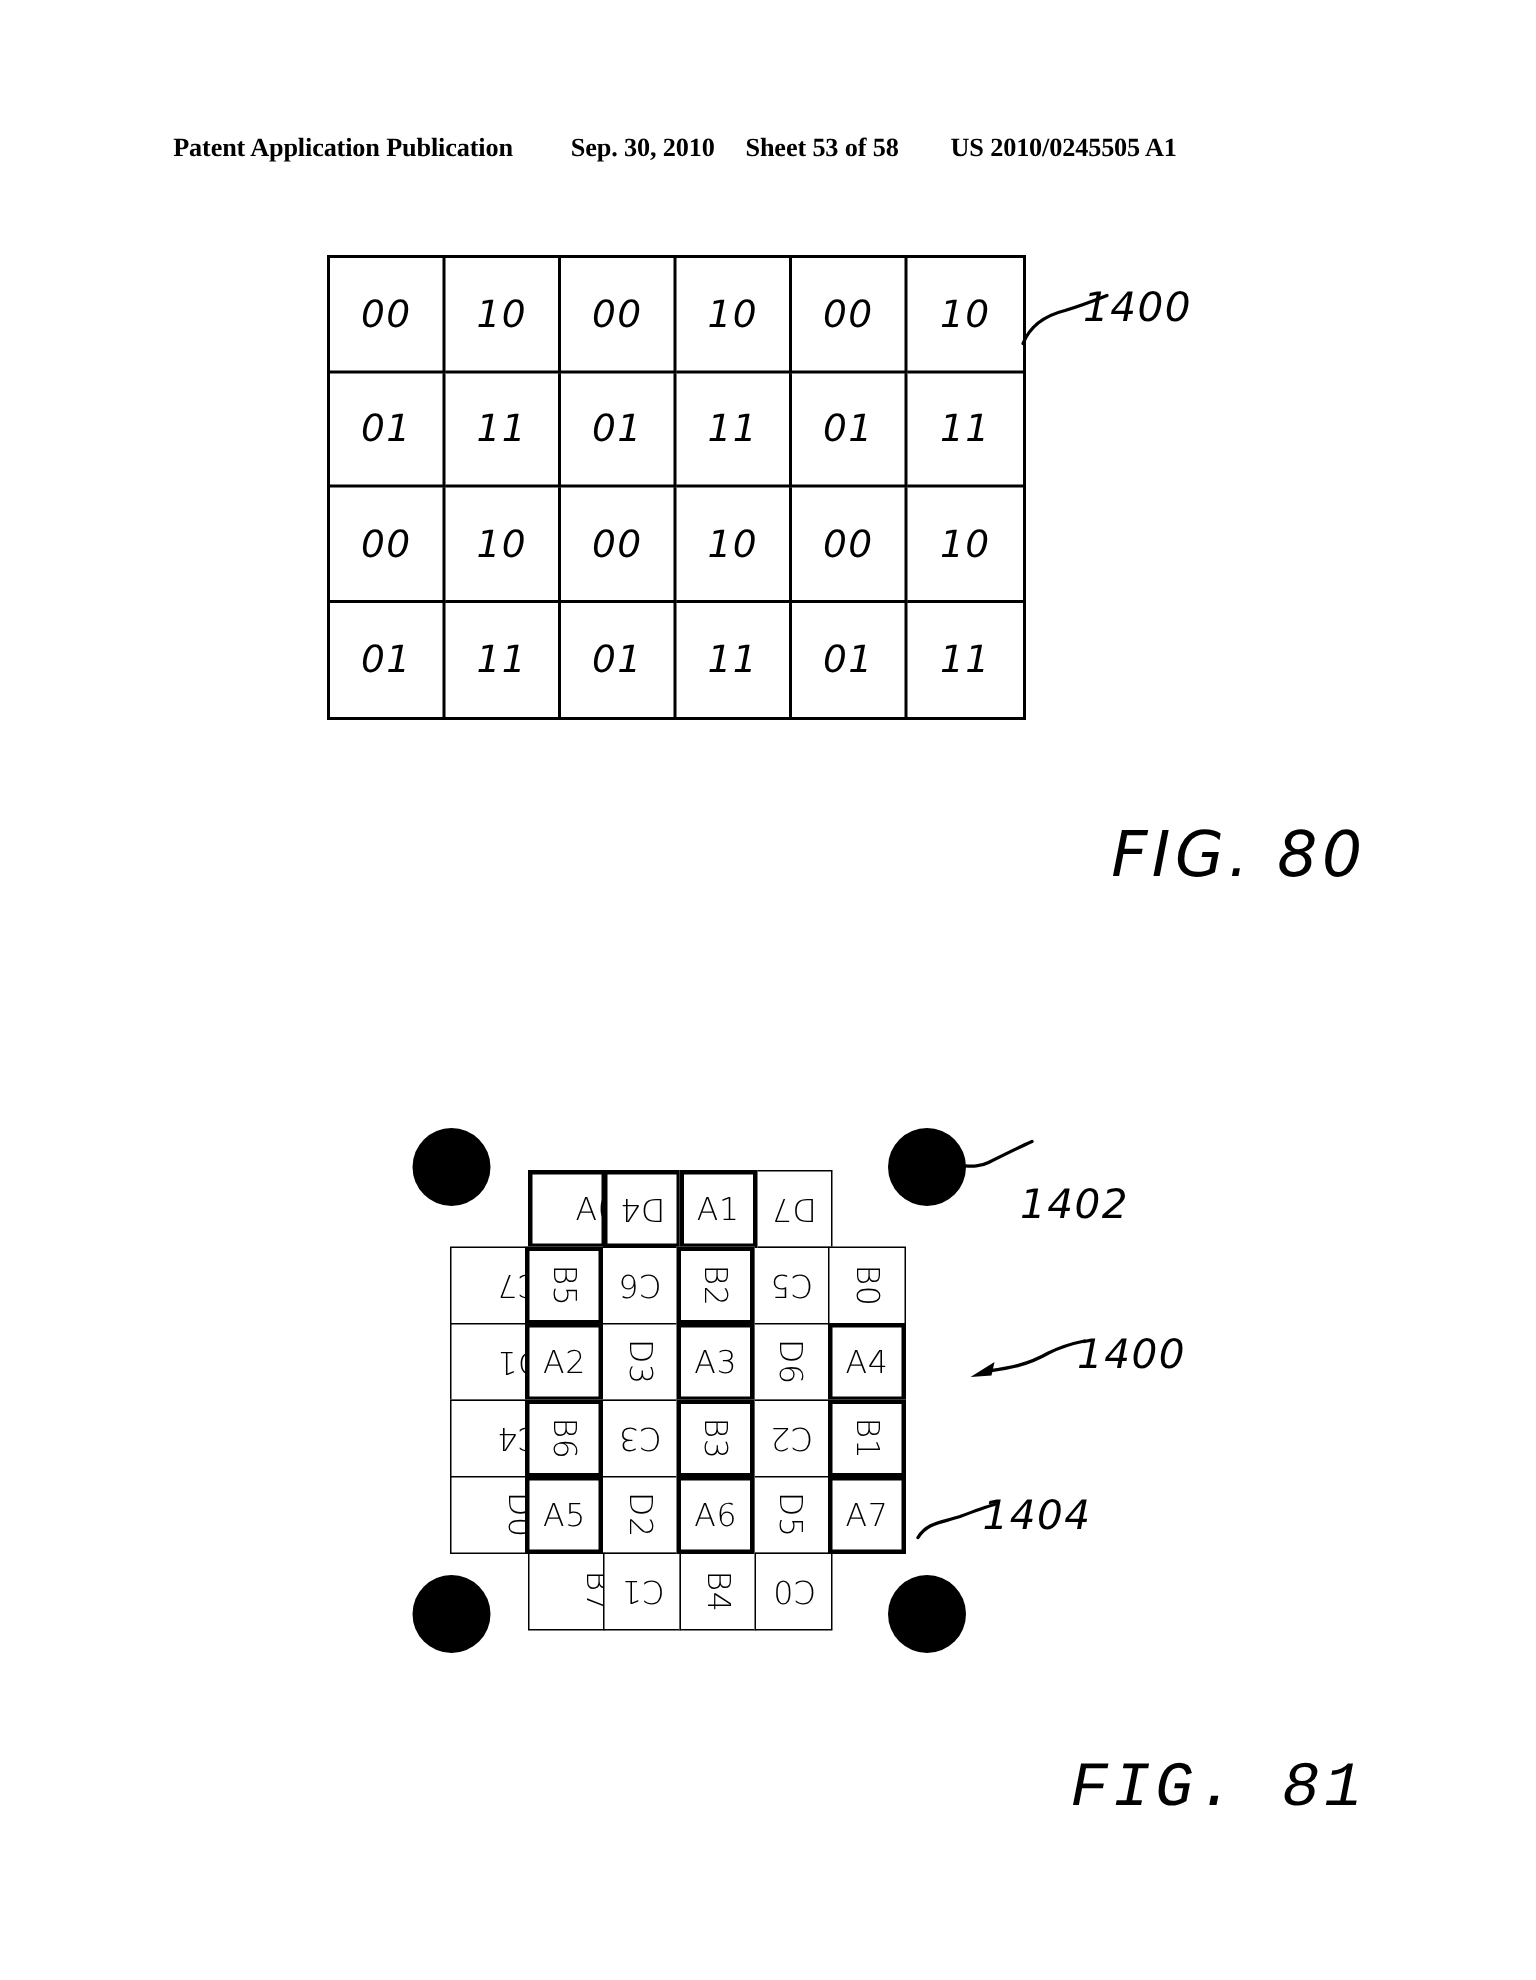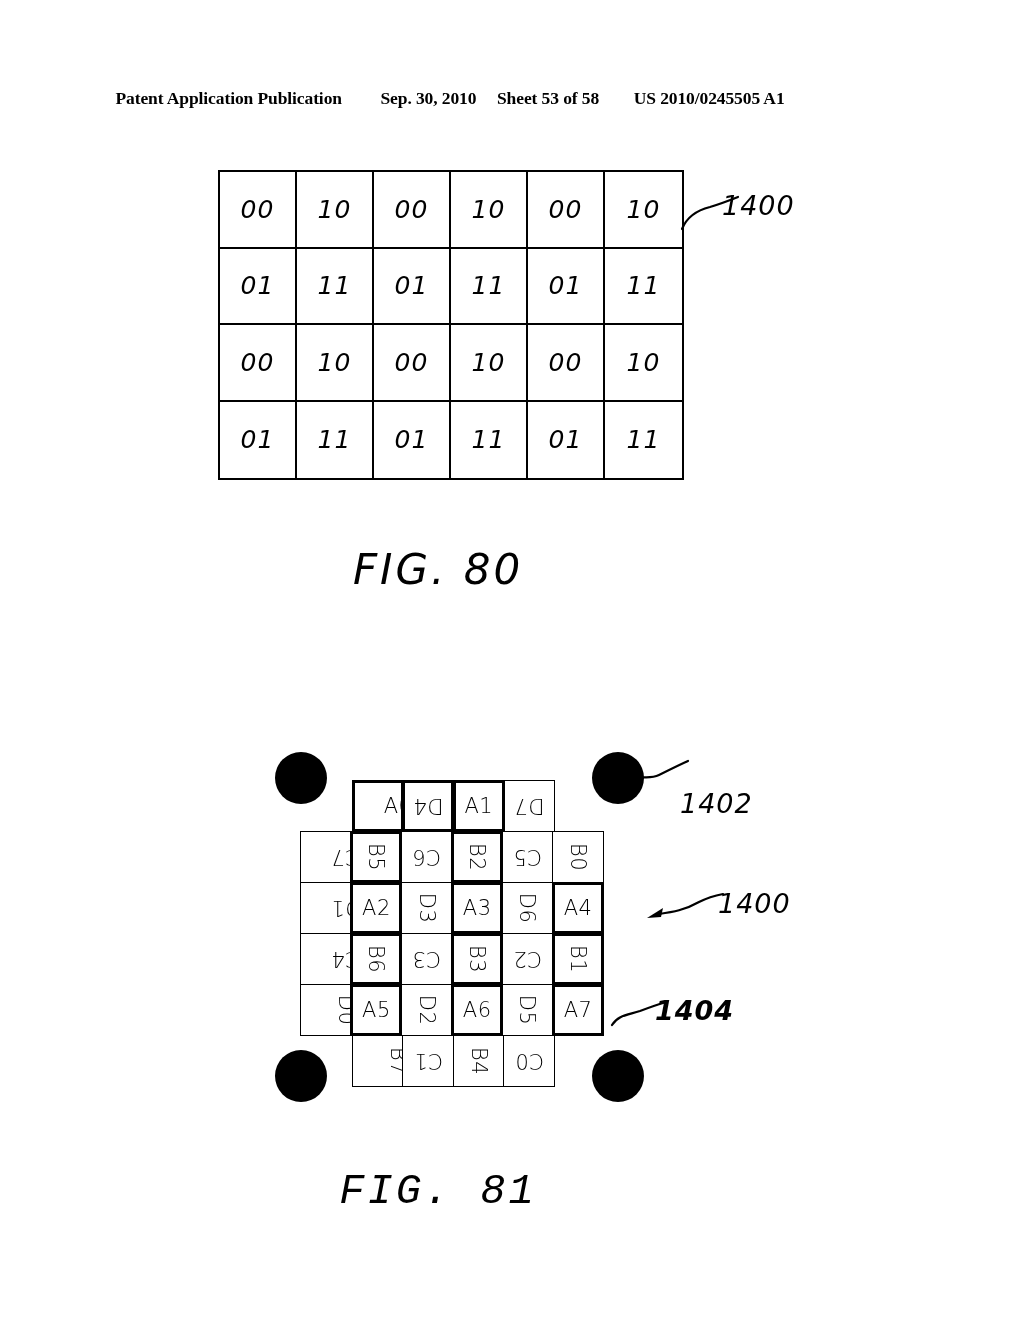--- a/index.html
+++ b/index.html
@@ -84,26 +84,27 @@
     left: 680px;
     top: 185px;
     width: 60px;
     height: 50px;
   }
 
   
   .fig-caption {
     position: absolute;
     width: 876px;
-    text-align: center;
+    text-align: right;
     font-family: "DejaVu Sans", sans-serif;
     font-style: italic;
     font-size: 42px;
     font-weight: 300;
     letter-spacing: 3px;
+    margin-left: 35px;
   }
   #fig80-caption { top: 545px; left: 0; }
   #fig81-caption { top: 1168px; left: 0; font-family: Liberation Mono, monospace; }
 
   
   #fig81-wrap {
     position: absolute;
     left: 250px;
     top: 730px;
     width: 560px;
@@ -170,21 +171,21 @@
   .ref-label {
     position: absolute;
     font-family: "DejaVu Sans", sans-serif;
     font-style: italic;
     font-size: 27px;
     letter-spacing: 1px;
     white-space: nowrap;
   }
   #ref-1402 { left: 680px; top: 745px; margin-top: 43px; }
   #ref-1400b { left: 718px; top: 888px; }
-  #ref-1404 { left: 655px; top: 995px; font-weight: bold; }
+  #ref-1404 { left: 655px; top: 995px; }
 
   .ref-leader { position: absolute; }
   #leader-1402 { left: 625px; top: 755px; width: 65px; height: 40px; }
   #leader-1400b { left: 645px; top: 890px; width: 80px; height: 40px; }
   #leader-1404 { left: 610px; top: 995px; width: 55px; height: 40px; }
 
   svg { overflow: visible; }
 </style>
 </head>
 <body>

